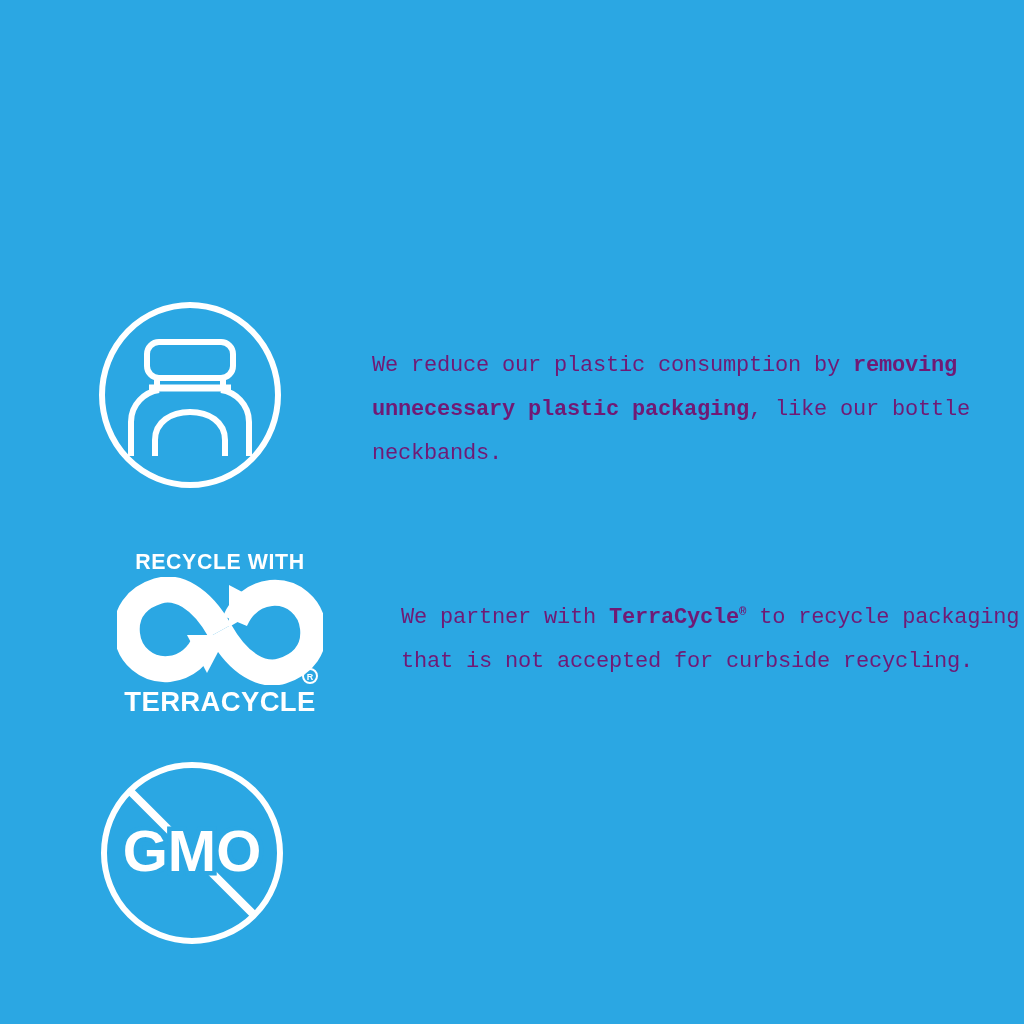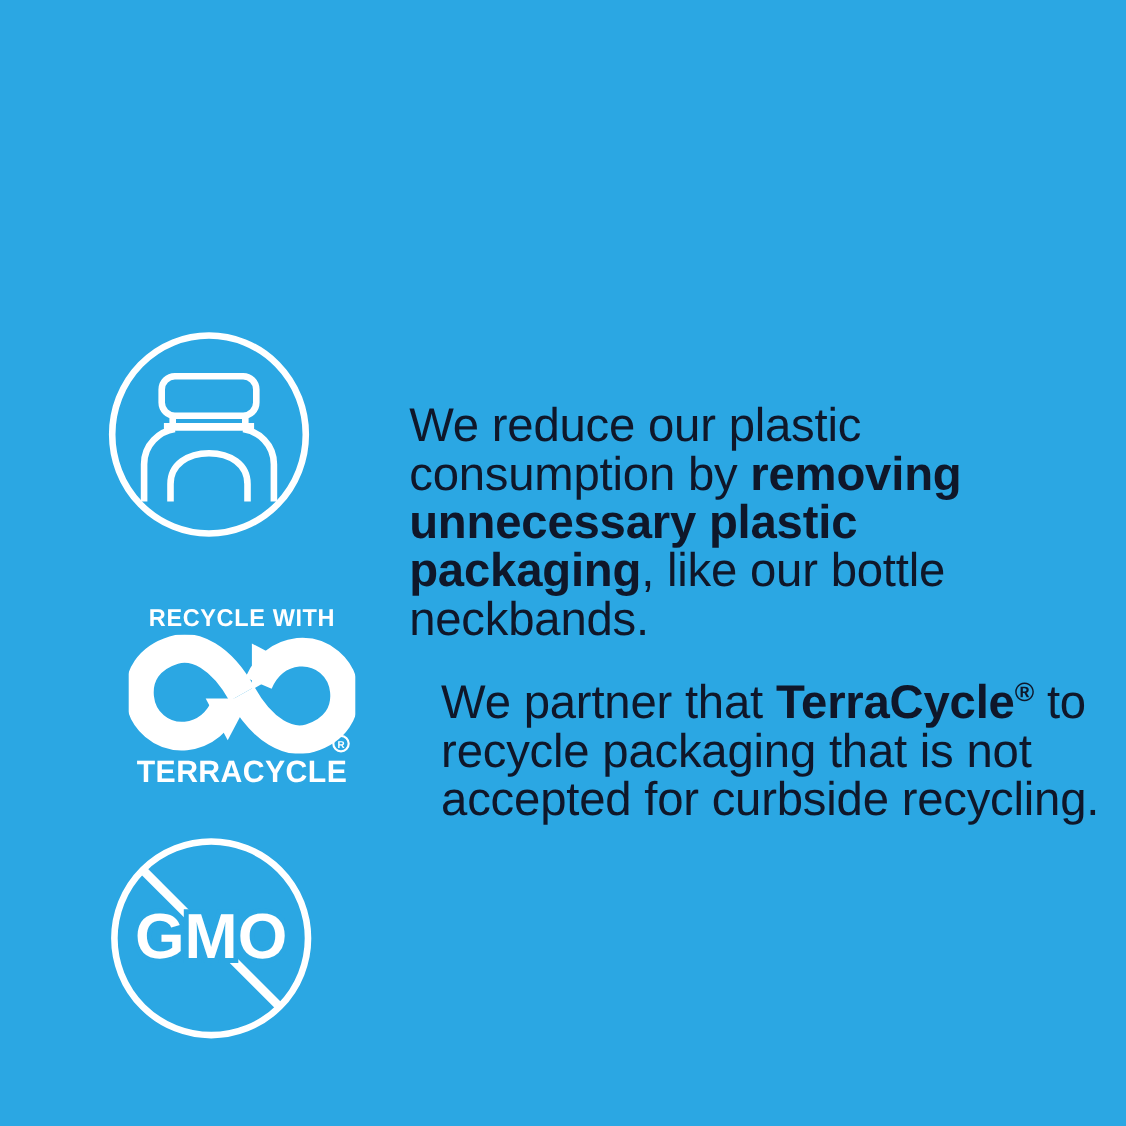--- a/index.html
+++ b/index.html
@@ -86,24 +86,24 @@
     flex: 0 0 372px;
     position: relative;
     height: 100%;
   }
   .text-col {
     flex: 1 1 auto;
     padding-right: 24px;
   }
 
   .body-text {
-    color: #0f172a;
-    font-family: Liberation Sans, sans-serif;
+    color: #701a75;
+    font-family: Liberation Mono, monospace;
     font-weight: 400;
-    font-size: 43px;
+    font-size: 22px;
     line-height: 44px;
     letter-spacing: -0.2px;
   }
   .body-text b, .body-text strong {
     font-weight: 700;
   }
   .sup-r {
     font-size: 0.56em;
     vertical-align: super;
     line-height: 0;
@@ -226,21 +226,21 @@
             <g>
               <circle cx="193" cy="99" r="7" fill="none" stroke="#ffffff" stroke-width="2"></circle>
               <text x="193" y="103" text-anchor="middle" font-family="Liberation Sans, sans-serif" font-size="9" font-weight="700" fill="#ffffff">R</text>
             </g>
           </svg>
         </div>
         <div class="tc-bottom">TERRACYCLE</div>
       </div>
     </div>
     <div class="text-col">
-      <p class="body-text"><span>We partner that </span><b>TerraCycle</b><span class="sup-r">®</span><span> to recycle packaging that is not accepted for curbside recycling.</span></p>
+      <p class="body-text"><span>We partner with </span><b>TerraCycle</b><span class="sup-r">®</span><span> to recycle packaging that is not accepted for curbside recycling.</span></p>
     </div>
   </div>
 
   <div class="row row-3">
     <div class="icon-col">
       <div class="icon-gmo">
         <svg viewBox="0 0 190 190" xmlns="http://www.w3.org/2000/svg" aria-hidden="true">
 
           <circle cx="95" cy="95" r="88" fill="none" stroke="#ffffff" stroke-width="6"></circle>
 

